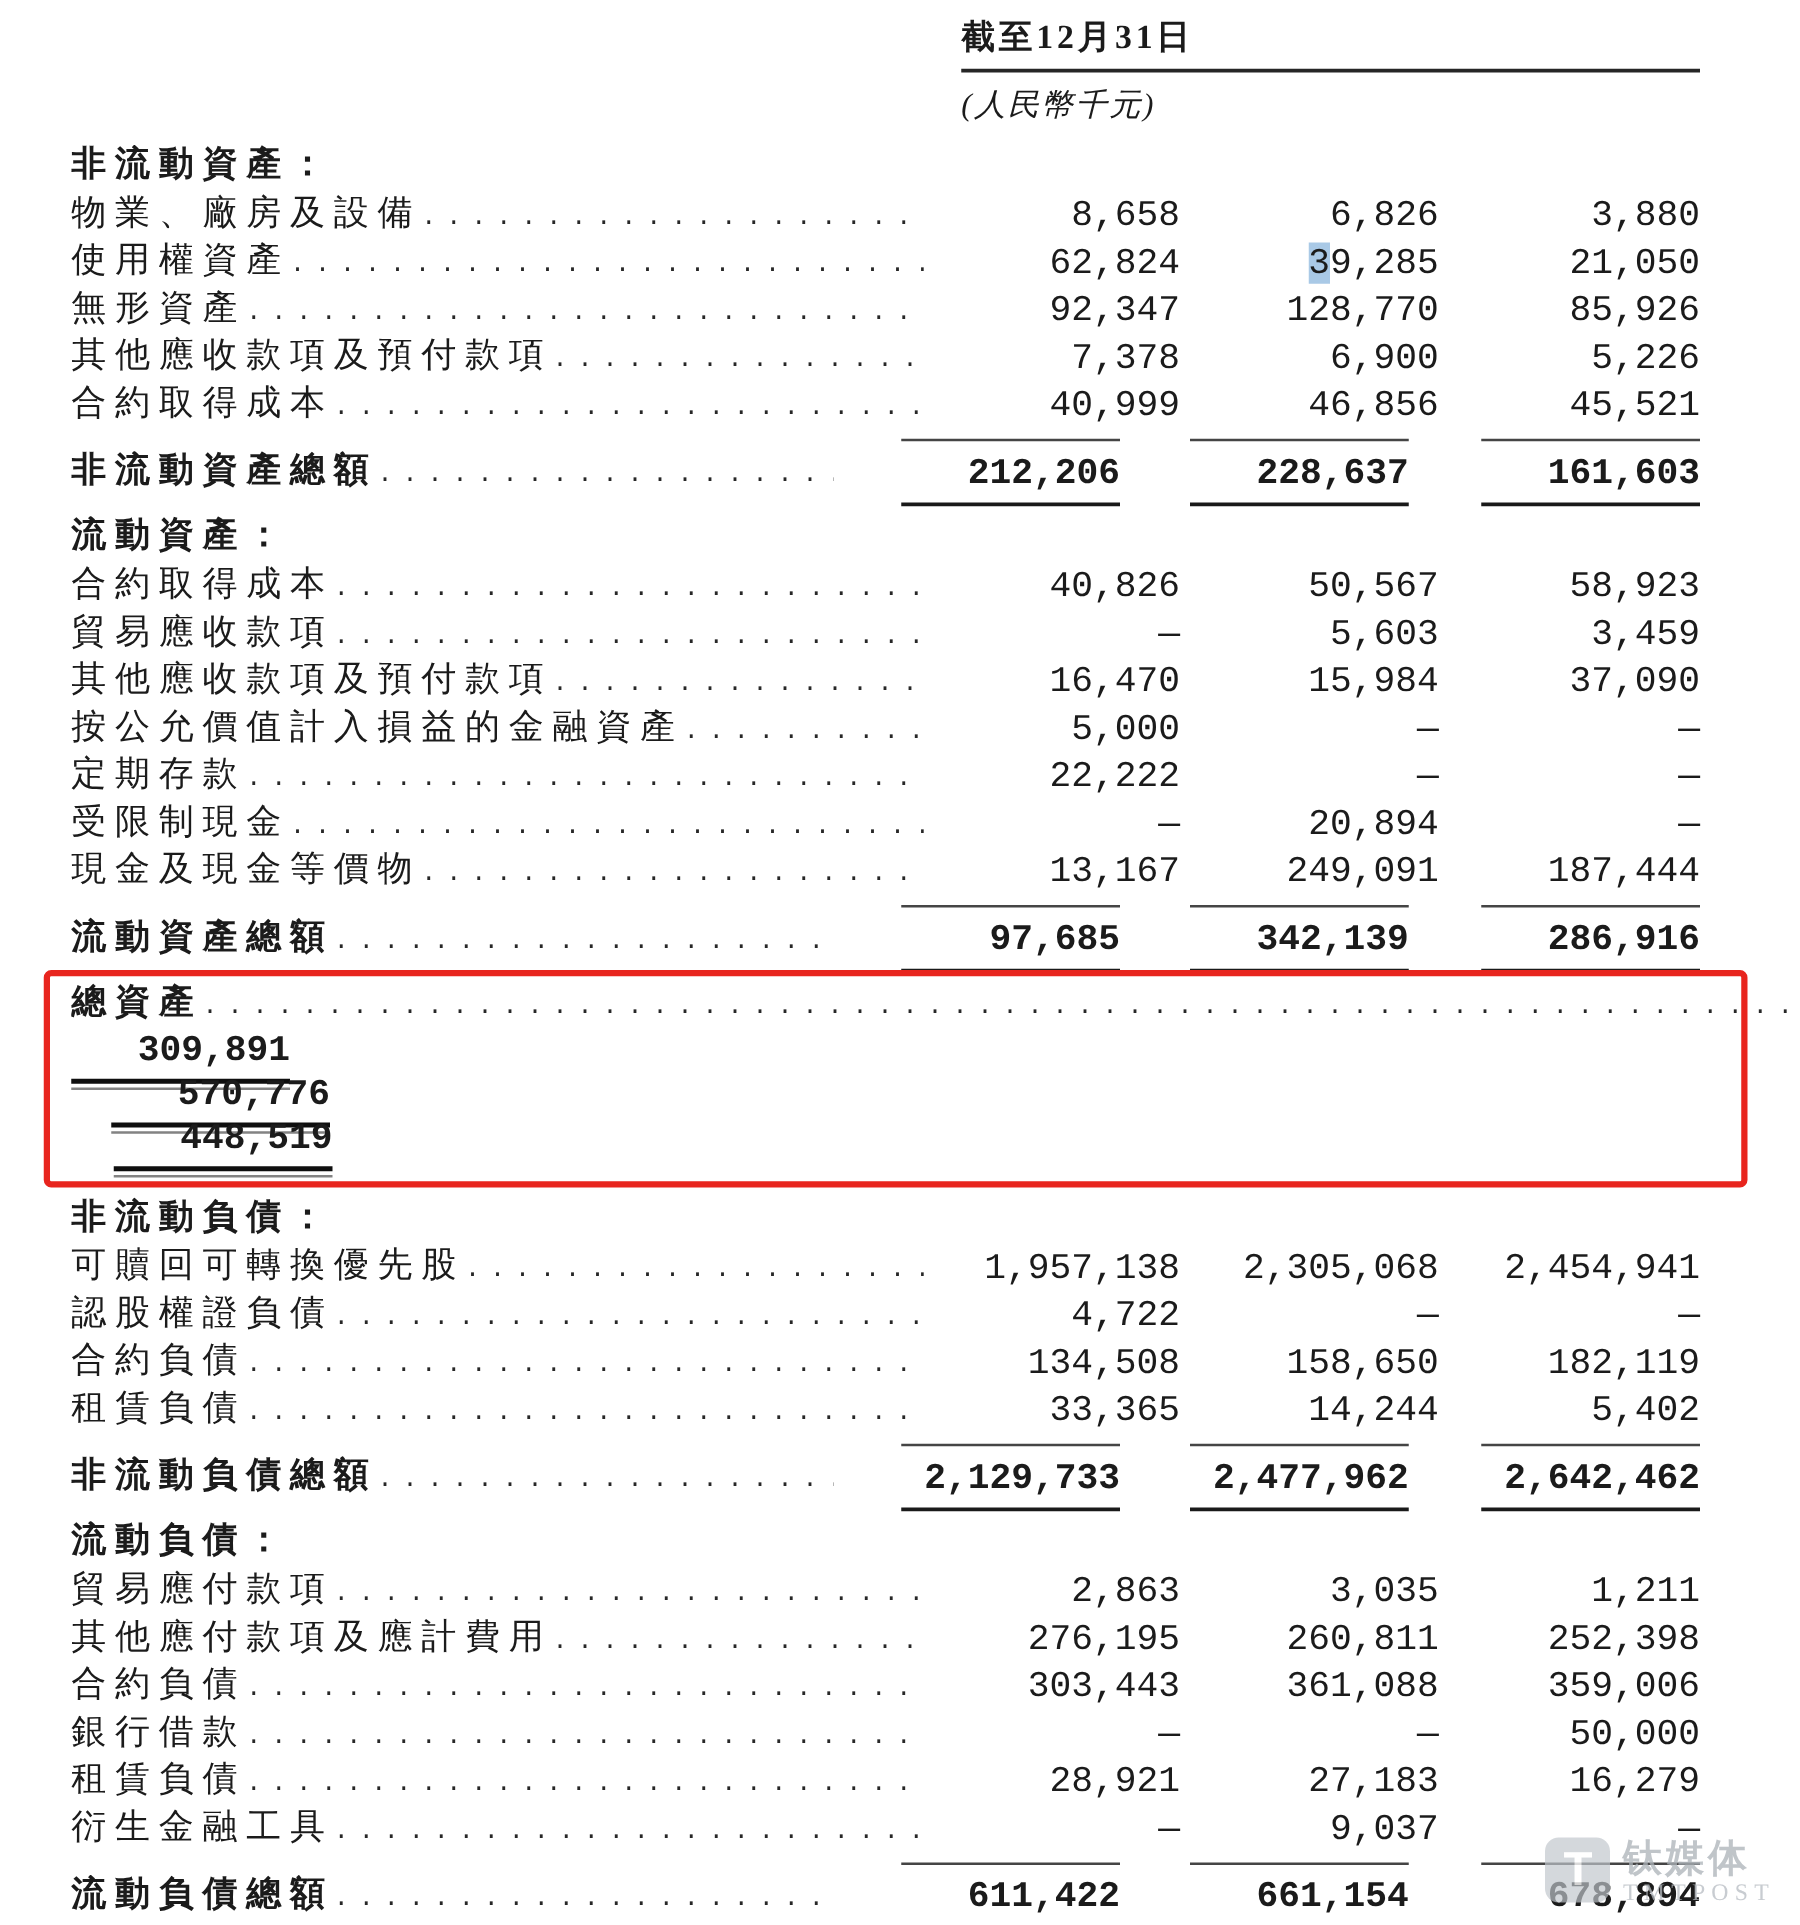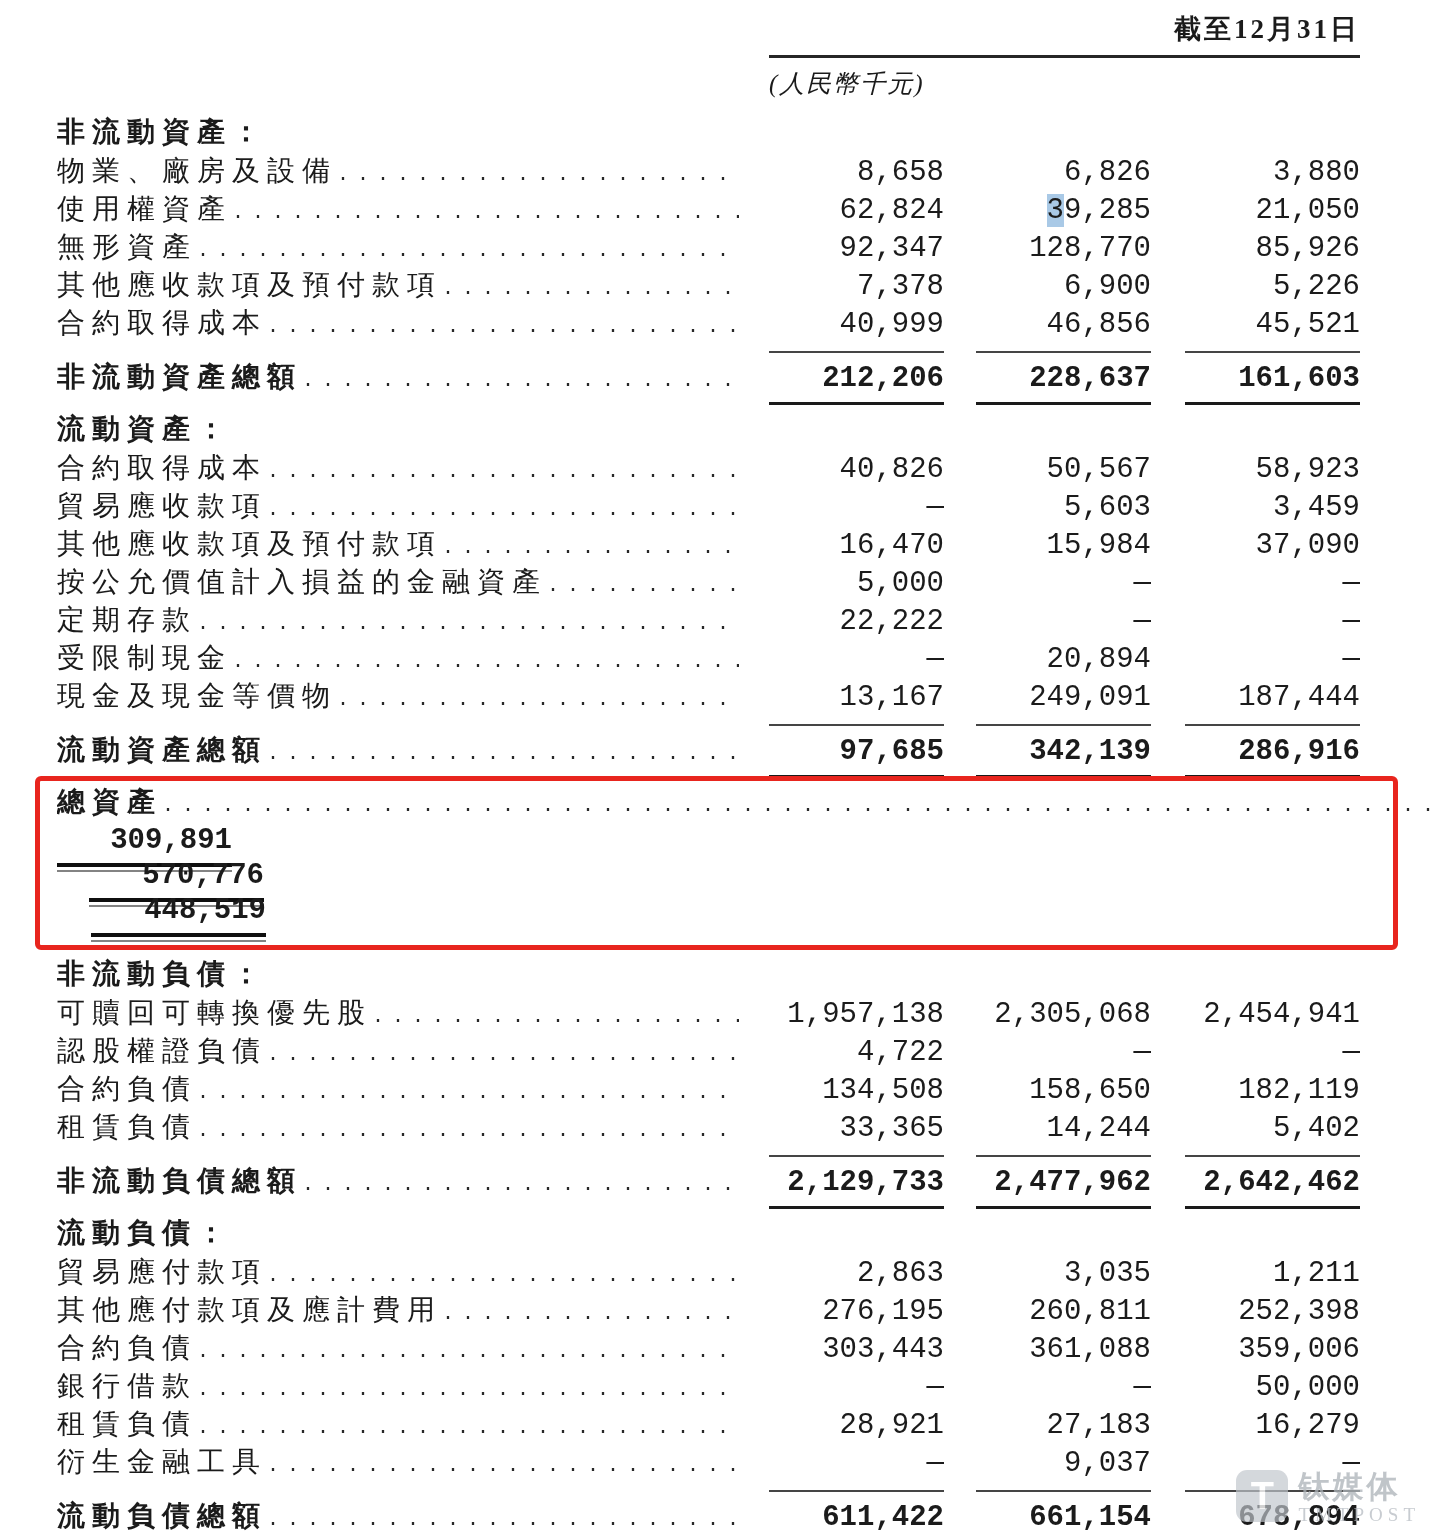--- a/index.html
+++ b/index.html
@@ -5,41 +5,41 @@
   html,body{margin:0;padding:0;background:#ffffff;}
   .page{
     width:1440px;height:1540px;position:relative;box-sizing:border-box;
     padding:14px 80px 0 57px;background:#fff;overflow:hidden;
     font-family:"Liberation Serif","DejaVu Serif",serif;color:#1b1b1b;
   }
   
   .hrow{display:flex;}
   .hspacer{flex:1;}
   .colblock{width:591px;}
-  .hdr-title{text-align:right;font-weight:bold;font-size:27px;letter-spacing:3px;line-height:30px;}
+  .hdr-title{text-align:left;font-weight:bold;font-size:27px;letter-spacing:3px;line-height:30px;}
   .hdr-longline{height:3px;background:#262626;margin-top:11px;}
   .years{display:flex;margin-top:8px;}
   .ycell{width:175px;text-align:center;font-weight:bold;font-size:27px;line-height:30px;}
   .ycell .yline{height:4px;background:#8c8c8c;margin-top:8px;}
   .mgap1{margin-left:32px;}
   .mgap2{margin-left:34px;}
   .unit-note{font-style:italic;font-size:25px;margin-top:9px;letter-spacing:2px;}
   
   .table{margin-top:16px;}
   .row{display:flex;position:relative;align-items:flex-start;line-height:35px;font-family:Liberation Mono, monospace;}
   .label-cell{flex:1;display:flex;align-items:baseline;overflow:hidden;padding-right:30px;}
   .label{font-size:28px;letter-spacing:7px;white-space:nowrap;}
   .leader{flex:1;overflow:hidden;white-space:nowrap;font-size:20px;letter-spacing:8px;color:#272727;}
   .numcell{width:175px;text-align:right;position:relative;font-size:29px;}
   .numcell.c1{margin-left:32px;}
   .numcell.c2{margin-left:34px;}
   .row.item{margin-bottom:1px;}
   .row.section{margin:9px 0 4px;}
   .row.section .label{font-weight:bold;}
-  .row.subtotal{margin:17px 0 15px;}
+  .row.subtotal{margin:17px 0 15px;gap:24px;}
   .row.subtotal .label,.row.grandtotal .label{font-weight:bold;}
   .row.subtotal .num,.row.grandtotal .num{font-weight:bold;}
   .row.grandtotal{margin:12px 0 27px;}
   .row.boxed{margin:10px 0 30px;flex-direction:column;}
   .tline{position:absolute;top:-10px;left:0;right:0;height:2px;background:#454545;}
   .bline{position:absolute;bottom:-9px;left:0;right:0;height:3px;background:#1a1a1a;}
   .dbl{position:absolute;top:100%;margin-top:5px;left:0;right:0;height:4px;background:#0f0f0f;}
   .dbl::after{content:"";position:absolute;top:7px;left:0;right:0;height:2px;background:#838383;}
   .sel{background:#a9c9e6;}
   .redbox{position:absolute;top:-10px;bottom:-22px;left:-22px;right:-38px;

